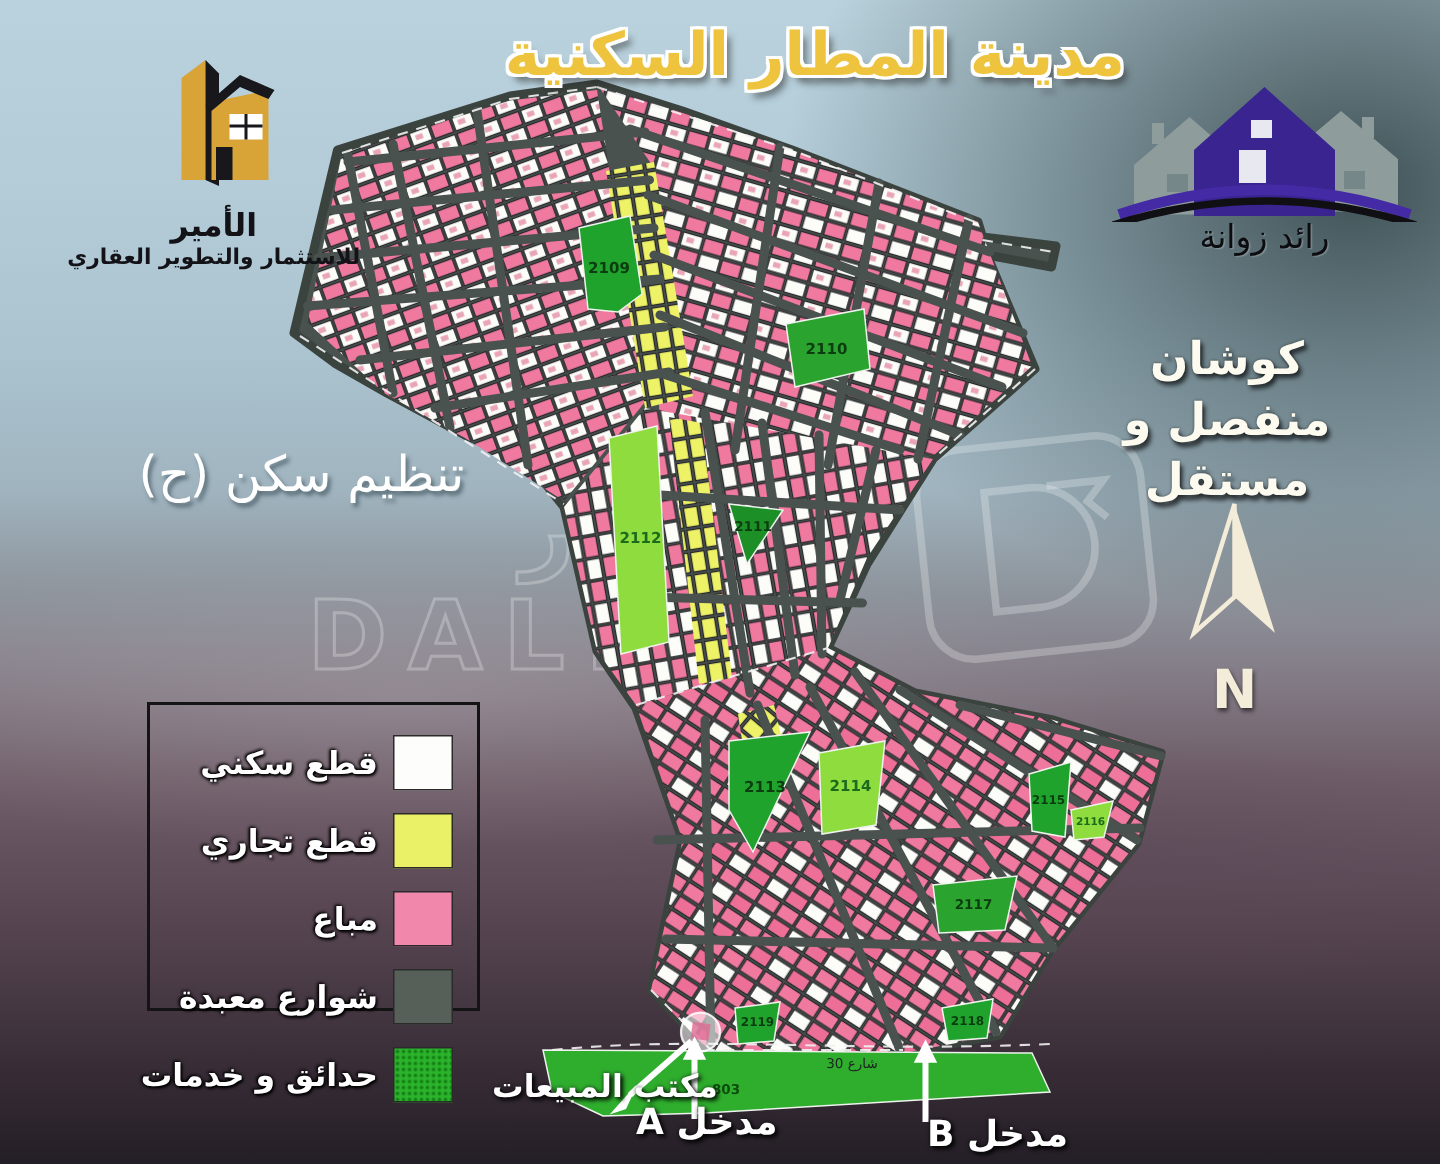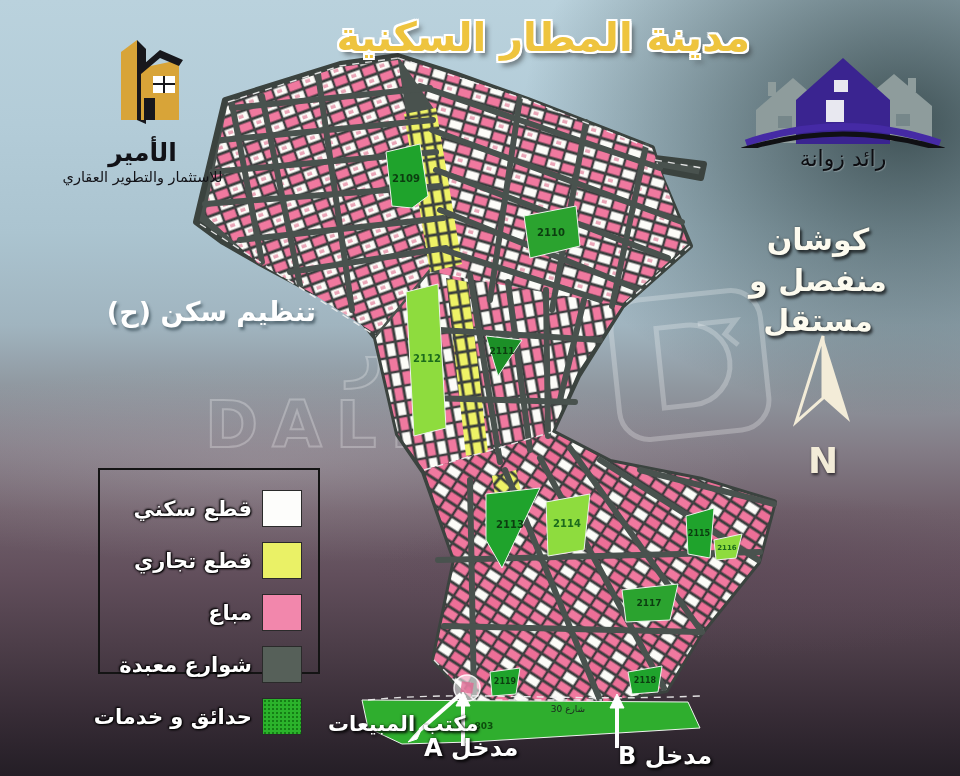--- a/index.html
+++ b/index.html
@@ -18,32 +18,32 @@
   .title{
     left:250px;top:14px;width:500px;
     font-size:40px;font-weight:bold;color:#eec43e;direction:rtl;
     text-shadow:
       -2px 0 0 #fff,2px 0 0 #fff,0 -2px 0 #fff,0 2px 0 #fff,
       -2px -2px 0 #fff,2px 2px 0 #fff,-2px 2px 0 #fff,2px -2px 0 #fff,
       4px 5px 5px rgba(40,40,40,.55);
   }
   
   .dev-logo{left:30px;top:34px;width:225px;text-align:center;color:#121217;}
-  .dev-logo .name{font-size:25px;font-weight:bold;direction:rtl;letter-spacing:1px;}
-  .dev-logo .sub{font-size:14.5px;font-weight:normal;direction:rtl;margin-top:2px;}
+  .dev-logo .name{font-size:21px;font-weight:bold;direction:rtl;letter-spacing:1px;}
+  .dev-logo .sub{font-size:14.5px;font-weight:bold;direction:rtl;margin-top:2px;}
   
   .agent-logo{left:738px;top:38px;width:210px;text-align:center;color:#0c0c10;}
   .agent-logo .name{font-size:22px;font-weight:normal;direction:rtl;margin-top:-6px;
     text-shadow:1px 1px 1px rgba(255,255,255,.25);}
   
   .deed-note{right:22px;top:220px;width:240px;text-align:center;direction:rtl;
     color:#fdfbef;font-weight:bold;font-size:30px;line-height:1.35;
     text-shadow:2px 3px 3px rgba(0,0,0,.65),0 0 2px rgba(0,0,0,.5);}
-  .zoning-note{left:86px;top:296px;width:230px;direction:rtl;text-align:right;
-    color:#fff;font-weight:bold;font-size:27px;
+  .zoning-note{left:86px;top:296px;width:230px;direction:rtl;text-align:center;
+    color:#fff;font-weight:normal;font-size:33px;
     text-shadow:2px 3px 3px rgba(70,90,100,.8);}
   
   .legend{left:98px;top:468px;width:222px;height:206px;border:2px solid #141414;
     display:flex;flex-direction:column;gap:15px;padding:20px 8px 6px 16px;box-sizing:border-box;}
   .legend .row{display:flex;align-items:center;justify-content:flex-end;height:37px;white-space:nowrap;}
   .legend .lbl{color:#fff;font-weight:bold;font-size:21px;direction:rtl;margin-left:8px;margin-right:10px;
     text-shadow:0 0 3px #000,1px 1px 2px #000,-1px -1px 2px #000;}
   .legend .sw{width:38px;height:35px;border:1px solid #2a2a2a;margin-right:8px;flex:0 0 auto;}
   .sw-res{background:#fdfdfb;}
   .sw-com{background:#eaf166;}

